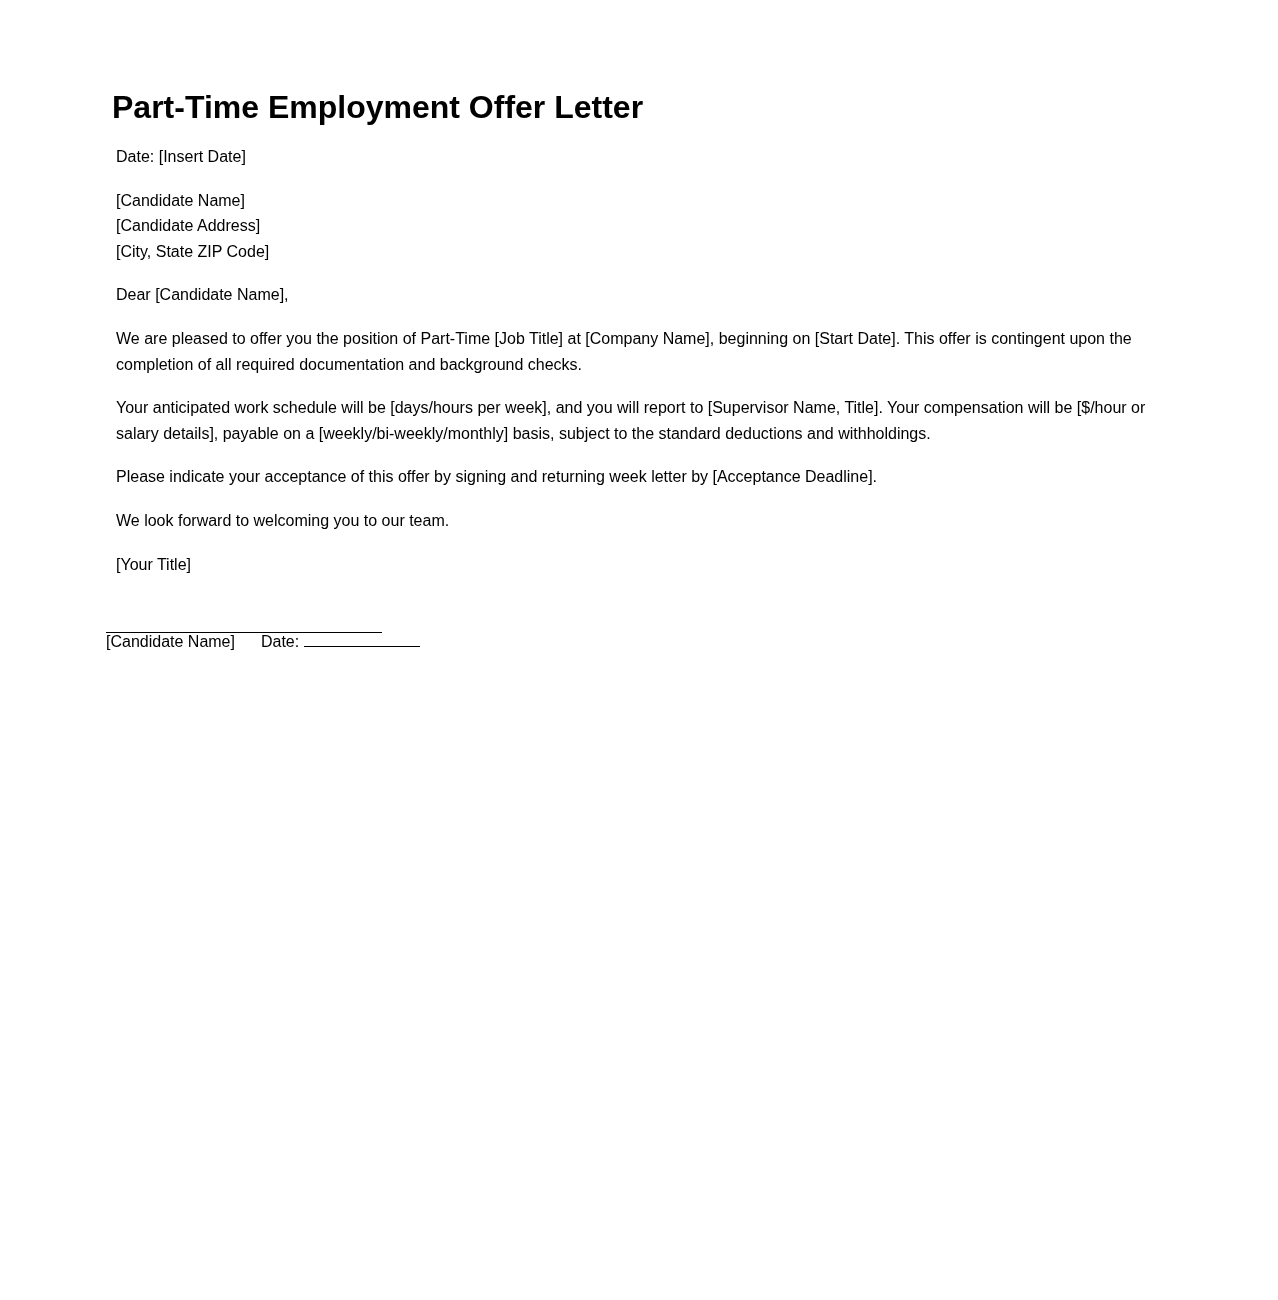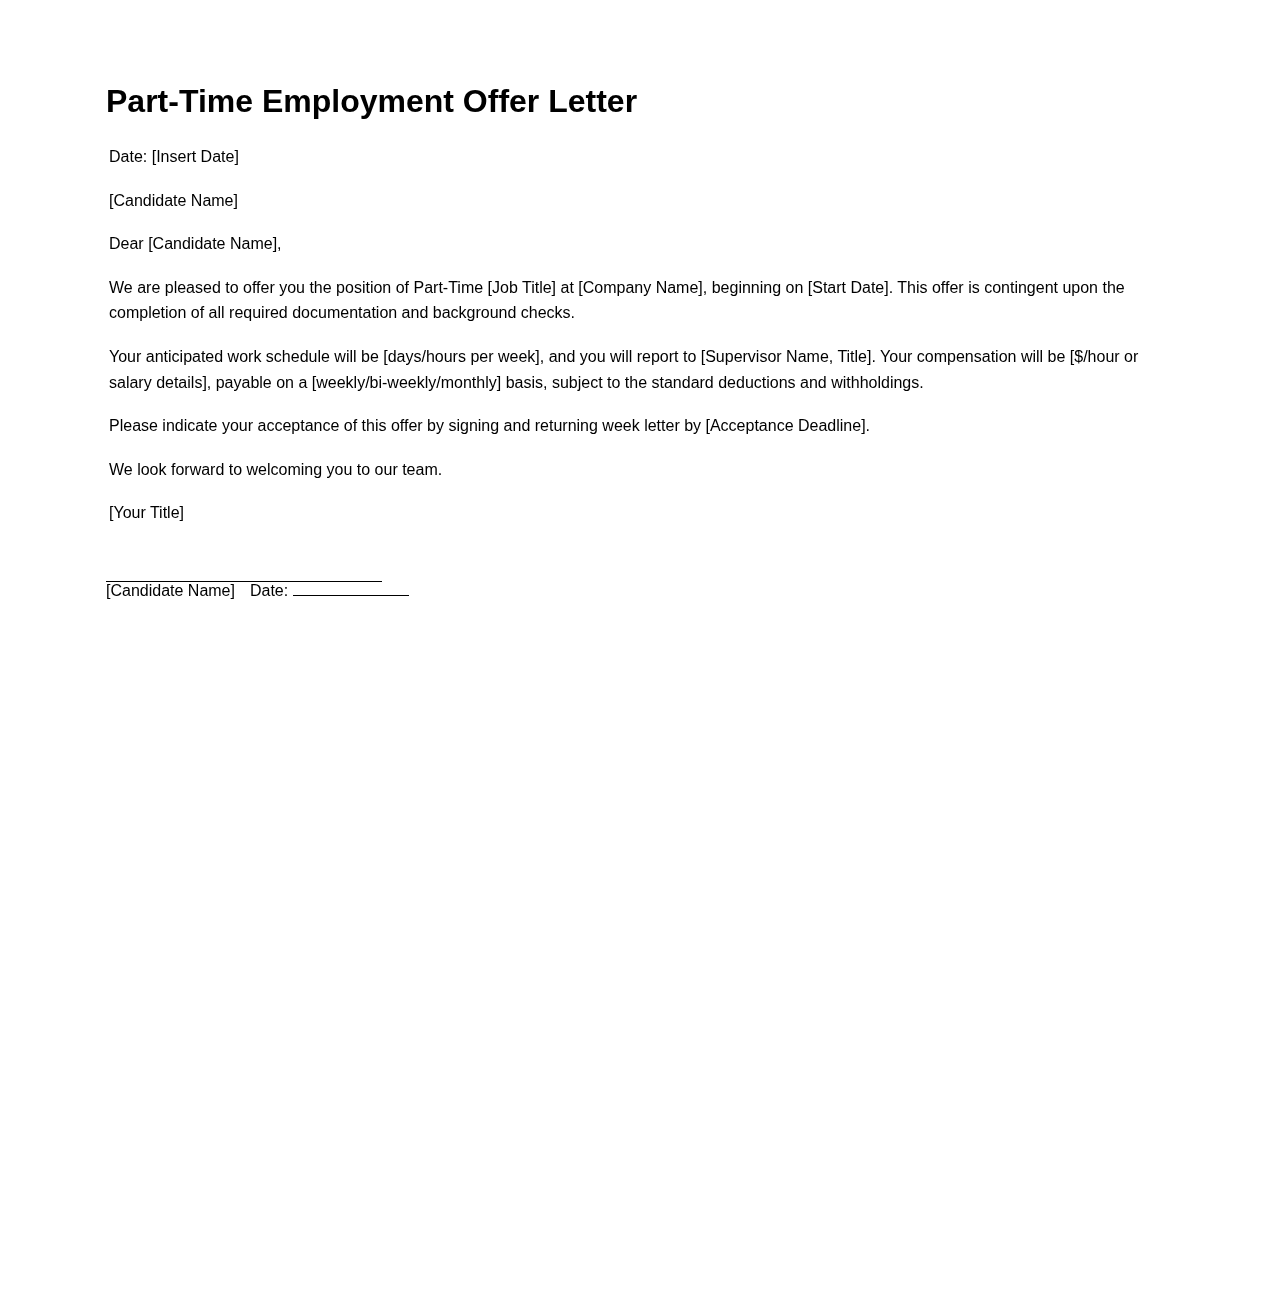--- a/index.html
+++ b/index.html
@@ -19,36 +19,36 @@
       position: absolute;
       left: 106px;
       top: 0;
       width: 1050px;
     }
     h1 {
       font-family: "Liberation Sans", sans-serif;
       font-weight: bold;
       font-size: 32px;
       line-height: 40px;
-      margin: 0;
+      margin: 6px;
       position: absolute;
       top: 81px;
       left: 0;
       white-space: nowrap;
     }
     .body-text {
       position: absolute;
       top: 144px;
       left: 0;
       width: 1050px;
       font-size: 16px;
       line-height: 25.6px;
     }
     .body-text p {
-      margin: 0 0 18px 3px;
+      margin: 0 0 18px 10px;
     }
     .body-text p.lines span {
       display: block;
     }
     b { font-weight: normal; }
     .sig-block {
       margin-top: 45px;
       font-size: 16px;
       line-height: 18px;
     }
@@ -57,21 +57,21 @@
       width: 276px;
       border-bottom: 1px solid #000;
       height: 10px;
     }
     .sig-row {
       display: flex;
       align-items: baseline;
       white-space: nowrap;
     }
     .sig-row .date-label {
-      margin-left: 15px;
+      margin-left: 26px;
     }
     .date-blank {
       display: inline-block;
       width: 116px;
       border-bottom: 1px solid #000;
       margin-left: 5px;
       height: 12px;
       vertical-align: baseline;
     }
   </style>
@@ -79,20 +79,22 @@
 <body>
 
 <div class="page">
   <h1>Part-Time Employment Offer Letter</h1>
 
   <div class="body-text">
     <p>Date: [Insert Date]</p>
 
     <p class="lines">
       <span>[Candidate Name]</span>
+      <span>[Candidate Address]</span>
+      <span>[City, State ZIP Code]</span>
     </p>
 
     <p>Dear [Candidate Name],</p>
 
     <p><span>We are pleased to offer you the position of </span><b>Part-Time [Job Title]</b><span> at [Company Name], beginning on [Start Date]. This offer is contingent upon the completion of all required documentation and background checks.</span></p>
 
     <p>Your anticipated work schedule will be [days/hours per week], and you will report to [Supervisor Name, Title]. Your compensation will be [$/hour or salary details], payable on a [weekly/bi-weekly/monthly] basis, subject to the standard deductions and withholdings.</p>
 
 
     <p>Please indicate your acceptance of this offer by signing and returning week letter by [Acceptance Deadline].</p>

